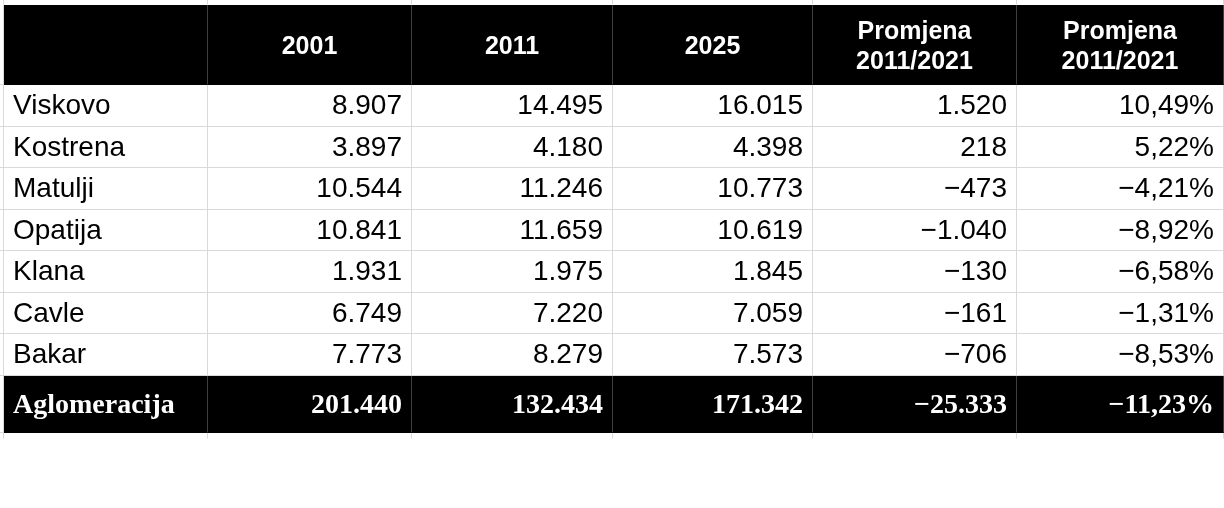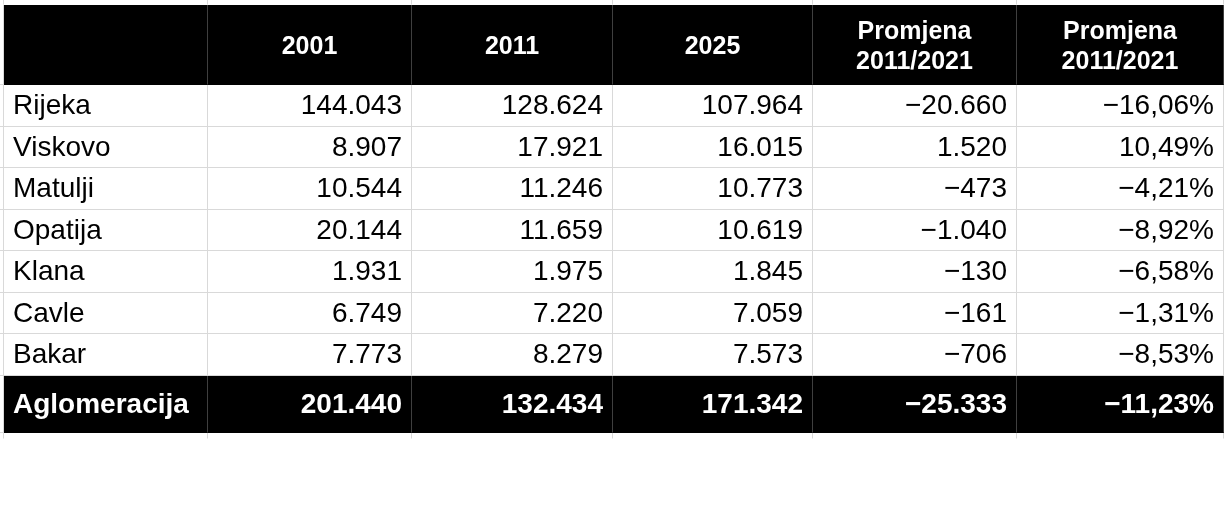--- a/index.html
+++ b/index.html
@@ -51,21 +51,21 @@
     text-align:center;
     white-space:pre-line;
     border-right-color:var(--grid-dark);
     border-bottom-color:var(--header-bg);
   }
   
   tbody.data tr td{height:41.5px;}
   td.name{text-align:left;}
   td.num{text-align:right;}
   
-  tr.row-total td{height:57px;}
+  tr.row-total td{height:57px;font-family:Liberation Serif, serif;}
   tr.row-total td.dark{
     background:var(--header-bg);
     color:var(--header-text);
     font-weight:bold;
     font-size:28px;
     border-right-color:var(--grid-dark);
     border-bottom-color:var(--header-bg);
   }
   tr.row-total td.c-sliver{background:var(--row-bg);}
 </style>
@@ -104,49 +104,49 @@
       <td class="dark">Promjena
 2011/2021</td>
       <td class="dark">Promjena
 2011/2021</td>
     </tr>
 
     </tbody>
       <tbody class="data" id="body-rows">
         <tr>
     <td class="c-sliver"></td>
-    <td class="name">Rijeka</td>
-    <td class="num">144.043</td>
-    <td class="num">128.624</td>
-    <td class="num">107.964</td>
-    <td class="num">−20.660</td>
-    <td class="num">−16,06%</td>
-  </tr>
-        <tr>
-    <td class="c-sliver"></td>
     <td class="name">Viskovo</td>
     <td class="num">8.907</td>
-    <td class="num">17.921</td>
+    <td class="num">14.495</td>
     <td class="num">16.015</td>
     <td class="num">1.520</td>
     <td class="num">10,49%</td>
+  </tr>
+        <tr>
+    <td class="c-sliver"></td>
+    <td class="name">Kostrena</td>
+    <td class="num">3.897</td>
+    <td class="num">4.180</td>
+    <td class="num">4.398</td>
+    <td class="num">218</td>
+    <td class="num">5,22%</td>
   </tr>
         <tr>
     <td class="c-sliver"></td>
     <td class="name">Matulji</td>
     <td class="num">10.544</td>
     <td class="num">11.246</td>
     <td class="num">10.773</td>
     <td class="num">−473</td>
     <td class="num">−4,21%</td>
   </tr>
         <tr>
     <td class="c-sliver"></td>
     <td class="name">Opatija</td>
-    <td class="num">20.144</td>
+    <td class="num">10.841</td>
     <td class="num">11.659</td>
     <td class="num">10.619</td>
     <td class="num">−1.040</td>
     <td class="num">−8,92%</td>
   </tr>
         <tr>
     <td class="c-sliver"></td>
     <td class="name">Klana</td>
     <td class="num">1.931</td>
     <td class="num">1.975</td>

